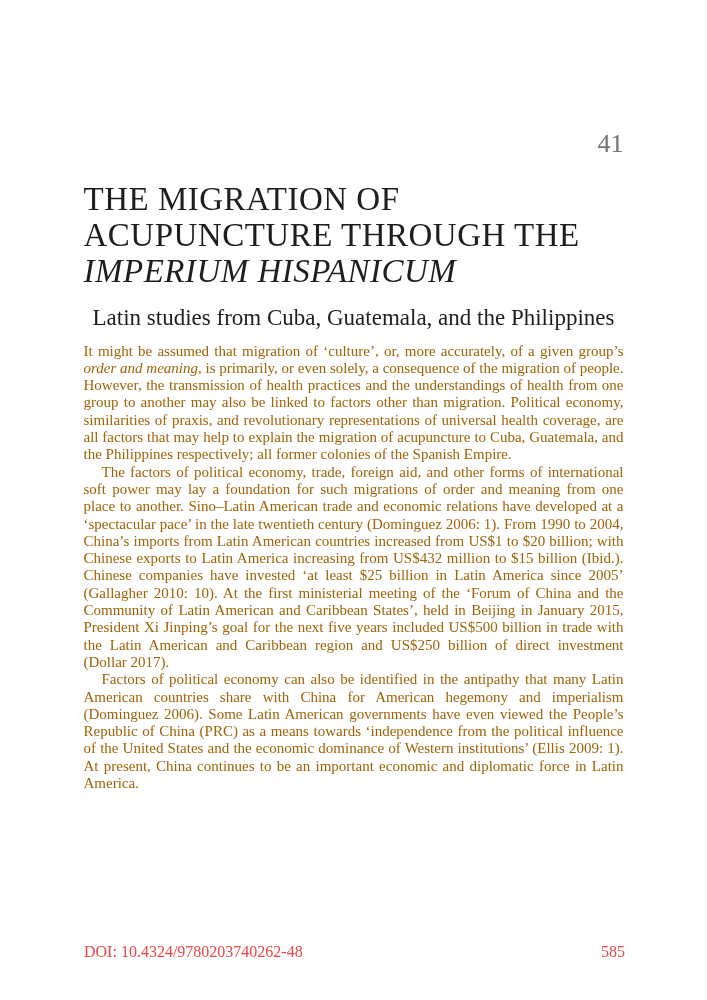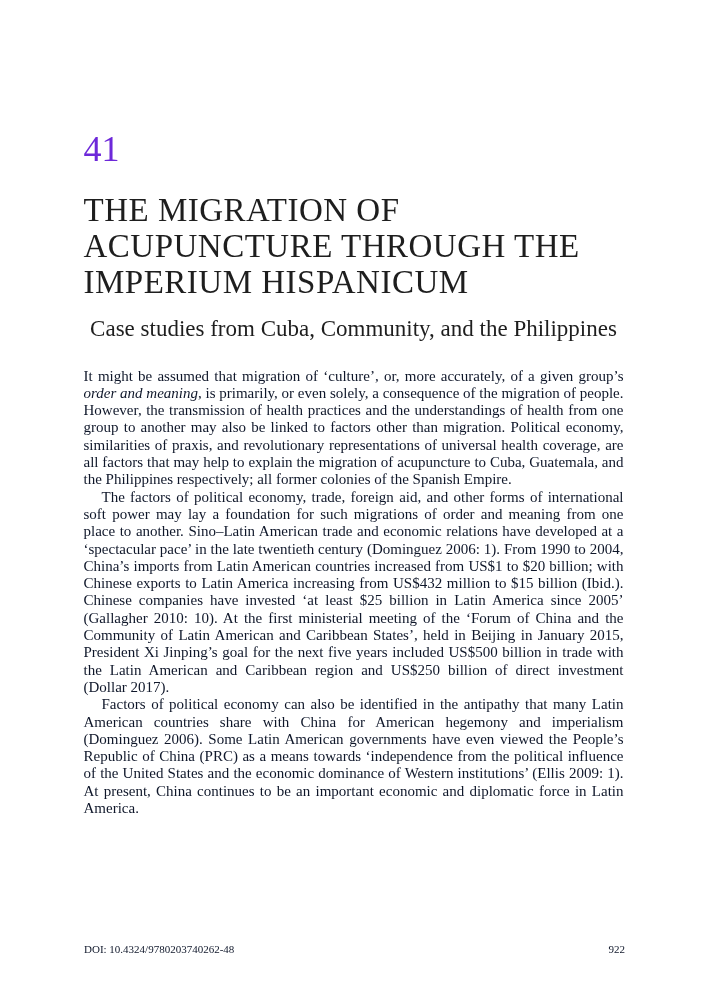--- a/index.html
+++ b/index.html
@@ -16,36 +16,37 @@
     color: #212121;
     font-family: "Liberation Serif", "DejaVu Serif", serif;
     overflow: hidden;
   }
   .content {
     width: 540px;
     margin: 0 auto;
     padding-top: 130px;
   }
   .chapter-number {
-    text-align: left;
-    font-size: 36px;
+    text-align: right;
+    font-size: 26px;
     line-height: 1.1;
     font-weight: normal;
-    color: #6d28d9;
+    color: #737373;
   }
   .chapter-title {
     margin: 22px 0 0 0;
     text-align: left;
     font-size: 33px;
     line-height: 36px;
     font-weight: normal;
     letter-spacing: 0.5px;
     color: #1e1e1e;
   }
   .chapter-title .title-italic {
+    font-style: italic;
   }
   .chapter-subtitle {
     margin: 14px 0 0 0;
     text-align: center;
     font-size: 23px;
     line-height: 30px;
     font-weight: normal;
     color: #1e1e1e;
   }
   .author-name {
@@ -56,67 +57,67 @@
     color: #232323;
   }
   .section-heading {
     margin: 32px 0 0 0;
     text-align: center;
     font-size: 17px;
     font-weight: bold;
     color: #1e1e1e;
   }
   .body-text {
-    margin-top: 24px;
+    margin-top: 10px;
     font-size: 15px;
     line-height: 17.3px;
     text-align: justify;
-    color: #0f172a;
+    color: #a16207;
   }
   .body-text p {
     margin: 0;
   }
   .body-text p.indent {
     text-indent: 18px;
   }
   .body-text em {
     font-style: italic;
   }
   .page-footer {
     position: absolute;
     left: 84px;
     right: 82px;
     top: 943px;
     display: flex;
     justify-content: space-between;
-    font-size: 11px;
-    color: #0f172a;
+    font-size: 16px;
+    color: #ef4444;
   }
 </style>
 </head>
 <body>
 
 <div class="page">
   <div class="content">
 
     <div class="chapter-number">41</div>
 
     <h1 class="chapter-title"><span>THE MIGRATION OF ACUPUNCTURE THROUGH THE</span><br>
       <span class="title-italic">IMPERIUM HISPANICUM</span>
     </h1>
 
-    <h2 class="chapter-subtitle">Case studies from Cuba, Community, and the Philippines</h2>
+    <h2 class="chapter-subtitle">Latin studies from Cuba, Guatemala, and the Philippines</h2>
 
 
 
     <div class="body-text">
         <p class=""><span>It might be assumed that migration of ‘culture’, or, more accurately, of a given group’s </span><em>order and meaning</em><span>, is primarily, or even solely, a consequence of the migration of people. However, the transmission of health practices and the understandings of health from one group to another may also be linked to factors other than migration. Political economy, similarities of praxis, and revolutionary representations of universal health coverage, are all factors that may help to explain the migration of acupuncture to Cuba, Guatemala, and the Philippines respectively; all former colonies of the Spanish Empire.</span></p>
         <p class="indent"><span>The factors of political economy, trade, foreign aid, and other forms of international soft power may lay a foundation for such migrations of order and meaning from one place to another. Sino–Latin American trade and economic relations have developed at a ‘spectacular pace’ in the late twentieth century (Dominguez 2006: 1). From 1990 to 2004, China’s imports from Latin American countries increased from US$1 to $20 billion; with Chinese exports to Latin America increasing from US$432 million to $15 billion (Ibid.). Chinese companies have invested ‘at least $25 billion in Latin America since 2005’ (Gallagher 2010: 10). At the first ministerial meeting of the ‘Forum of China and the Community of Latin American and Caribbean States’, held in Beijing in January 2015, President Xi Jinping’s goal for the next five years included US$500 billion in trade with the Latin American and Caribbean region and US$250 billion of direct investment (Dollar 2017).</span></p>
         <p class="indent"><span>Factors of political economy can also be identified in the antipathy that many Latin American countries share with China for American hegemony and imperialism (Dominguez 2006). Some Latin American governments have even viewed the People’s Republic of China (PRC) as a means towards ‘independence from the political influence of the United States and the economic dominance of Western institutions’ (Ellis 2009: 1). At present, China continues to be an important economic and diplomatic force in Latin America.</span></p>
       </div>
 
   </div>
 
   <div class="page-footer">
     <span>DOI: 10.4324/9780203740262-48</span>
-    <span>922</span>
+    <span>585</span>
   </div>
 </div>
 
 </body></html>

